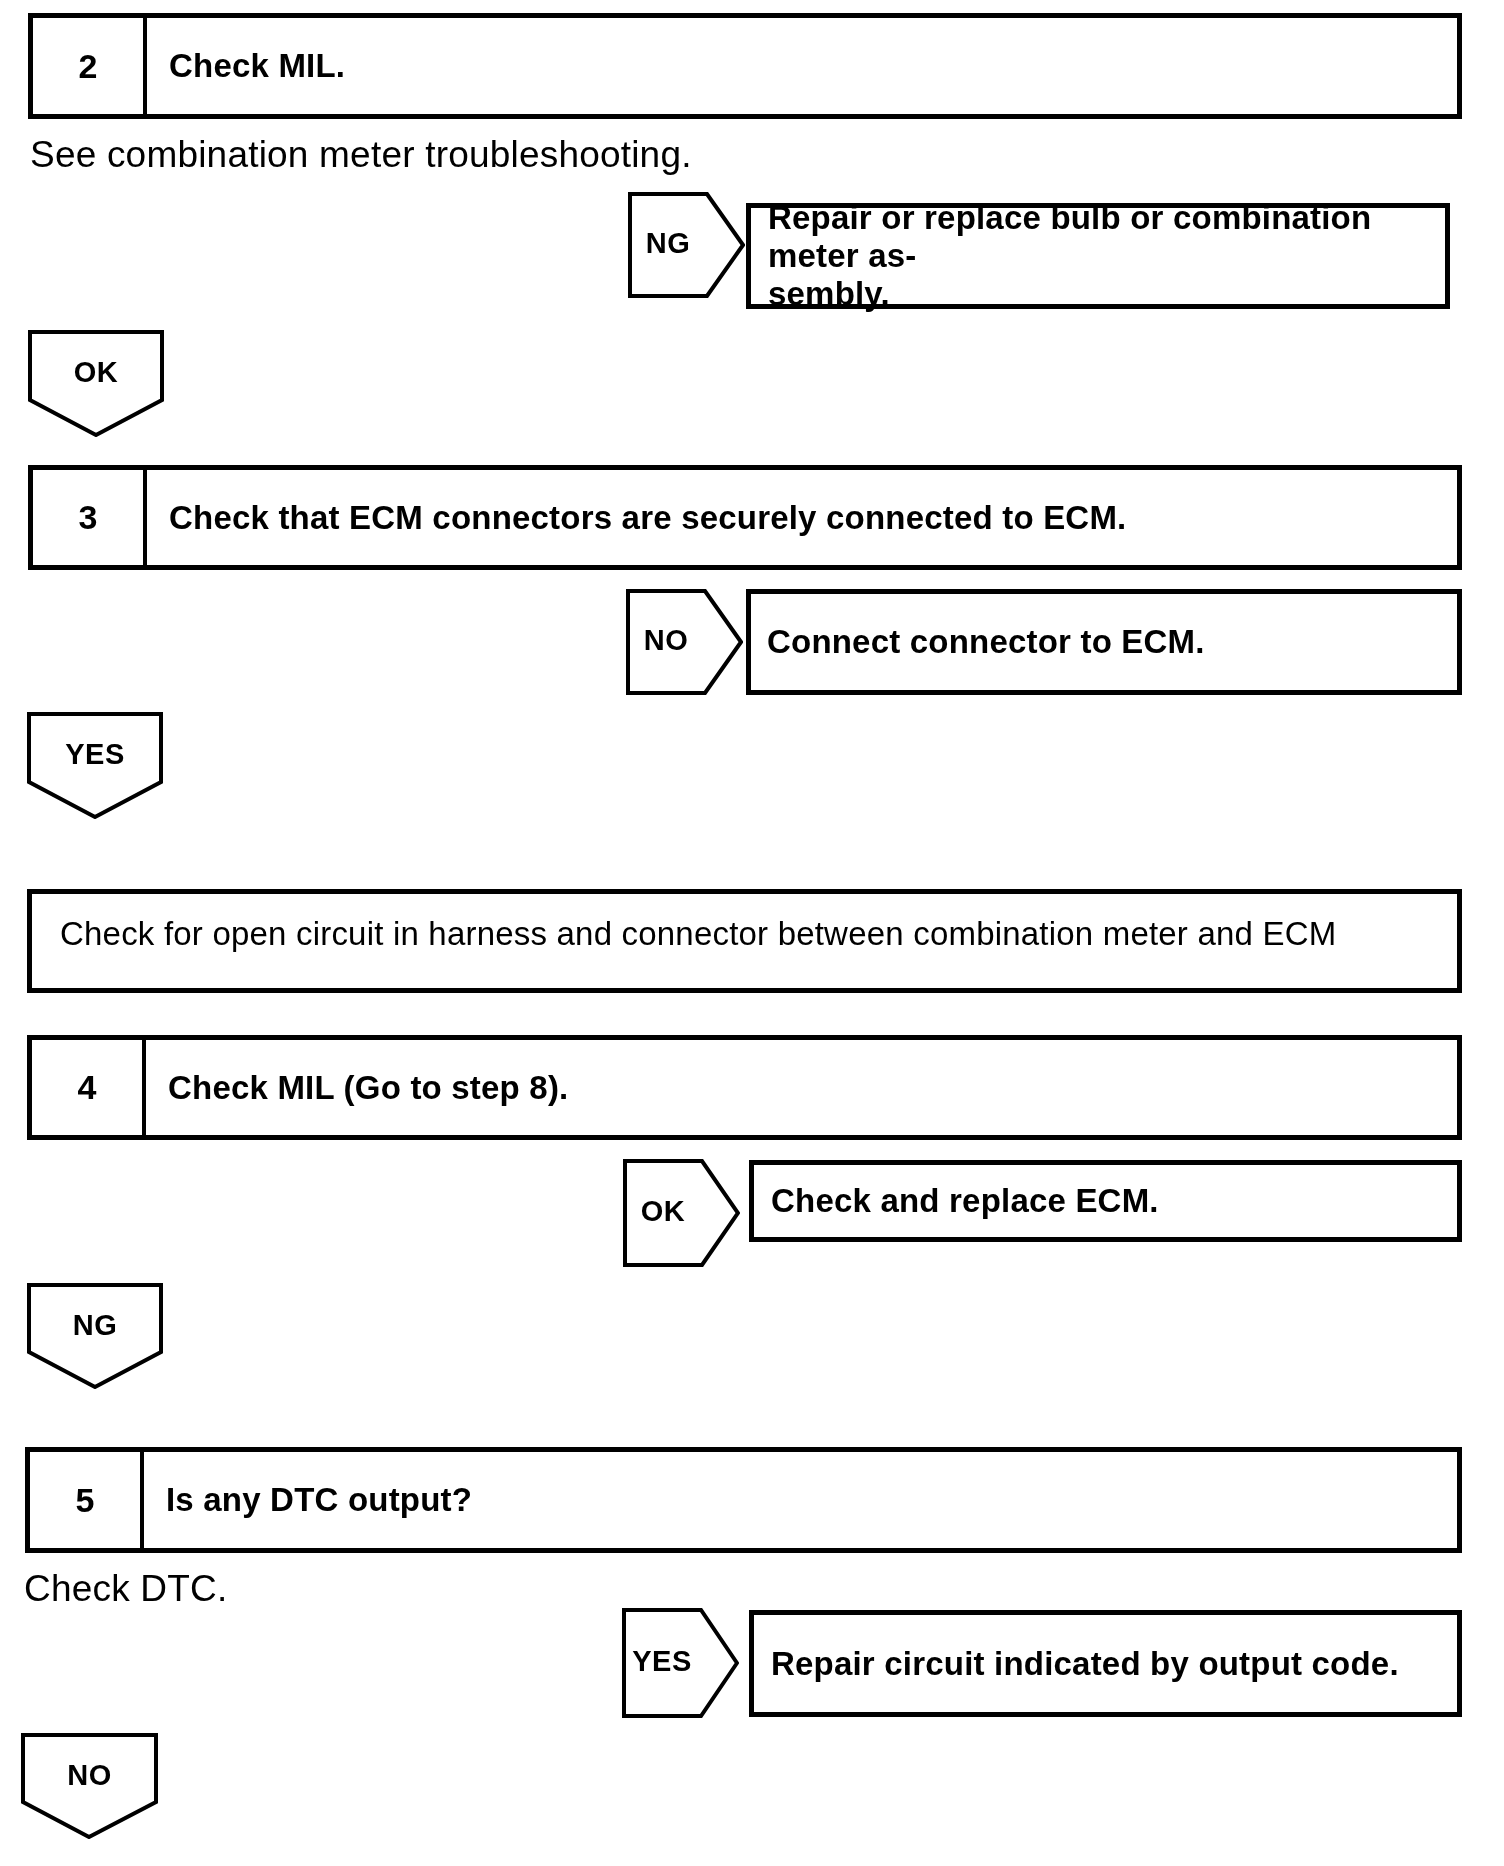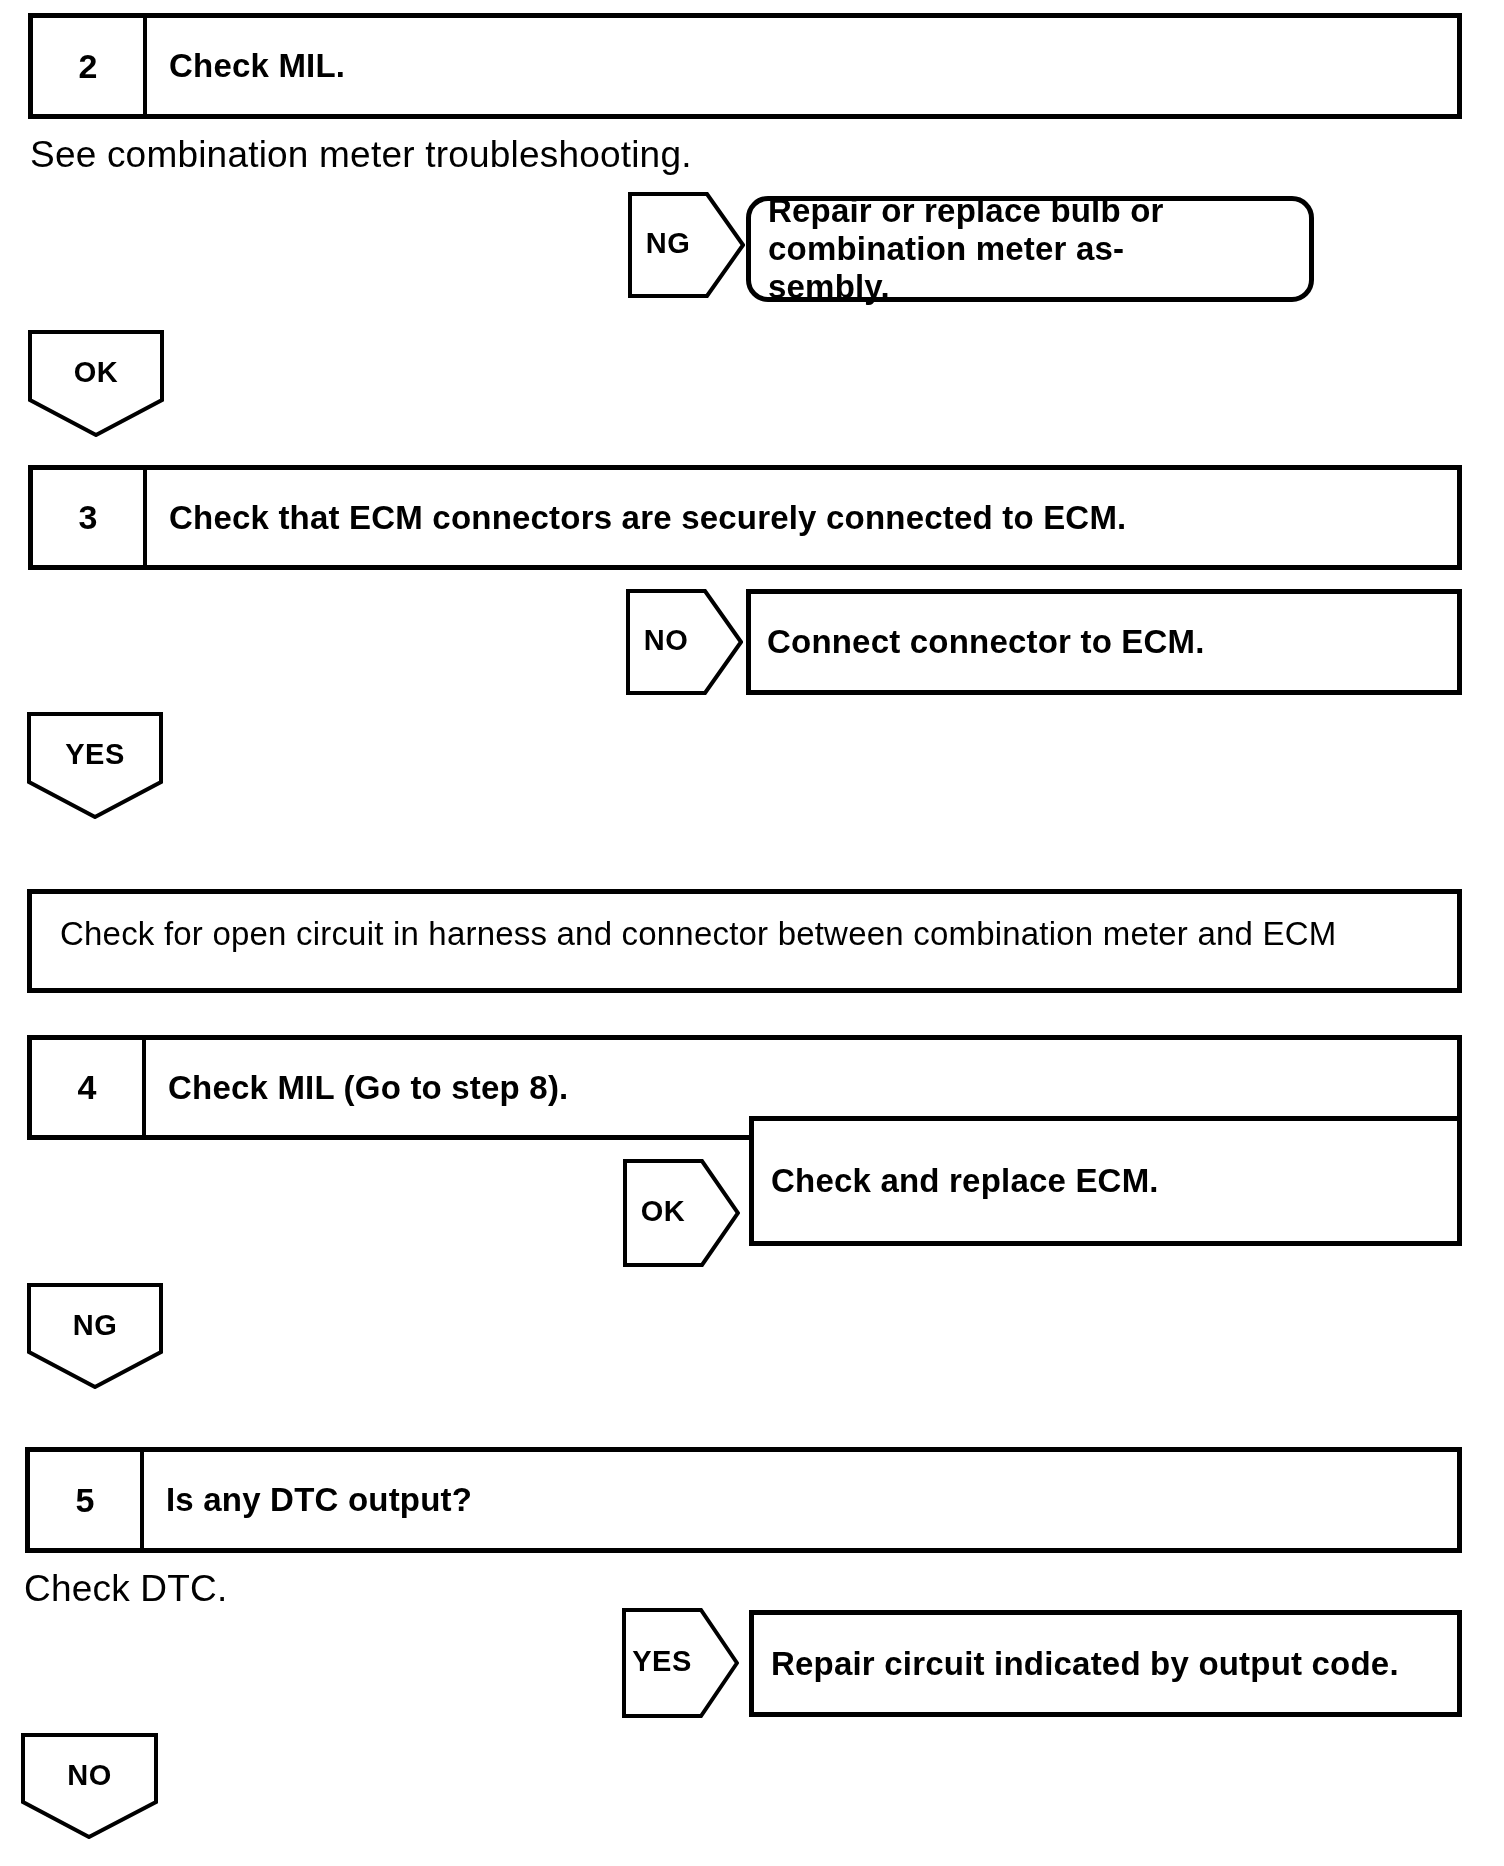--- a/index.html
+++ b/index.html
@@ -122,21 +122,21 @@
   </div>
 
   <div class="note" style="left:30px; top:134px;">See combination meter troubleshooting.</div>
 
   <div class="pent pent-right" style="left:628px; top:192px;">
     <svg width="117" height="106" viewBox="0 0 117 106">
       <polygon points="2,2 79,2 115,53 79,104 2,104" fill="#ffffff" stroke="#000000" stroke-width="4"></polygon>
     </svg>
     <span class="pent-label">NG</span>
   </div>
-  <div class="result-box" style="left:746px; top:196px; width:568px; height:106px;border-radius:22px;">
+  <div class="result-box" style="left:746px; top:203px; width:704px; height:106px;">
     <div class="line">Repair or replace bulb or combination meter as-</div>
     <div class="line">sembly.</div>
   </div>
 
   <div class="pent pent-down" style="left:28px; top:330px;">
     <svg width="136" height="107" viewBox="0 0 136 107">
       <polygon points="2,2 134,2 134,70 68,105 2,70" fill="#ffffff" stroke="#000000" stroke-width="4"></polygon>
     </svg>
     <span class="pent-label">OK</span>
   </div>
@@ -169,21 +169,21 @@
     <div class="step-num">4</div>
     <div class="step-title">Check MIL (Go to step 8).</div>
   </div>
 
   <div class="pent pent-right" style="left:623px; top:1159px;">
     <svg width="117" height="108" viewBox="0 0 117 108">
       <polygon points="2,2 79,2 115,54 79,106 2,106" fill="#ffffff" stroke="#000000" stroke-width="4"></polygon>
     </svg>
     <span class="pent-label">OK</span>
   </div>
-  <div class="result-box" style="left:749px; top:1116px; width:713px; height:130px;">
+  <div class="result-box" style="left:749px; top:1160px; width:713px; height:82px;">
     <div class="line">Check and replace ECM.</div>
   </div>
 
   <div class="pent pent-down" style="left:27px; top:1283px;">
     <svg width="136" height="106" viewBox="0 0 136 106">
       <polygon points="2,2 134,2 134,69 68,104 2,69" fill="#ffffff" stroke="#000000" stroke-width="4"></polygon>
     </svg>
     <span class="pent-label">NG</span>
   </div>
 

